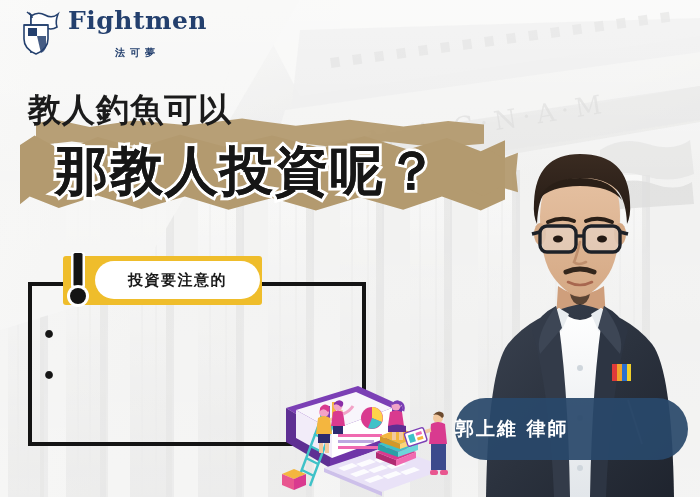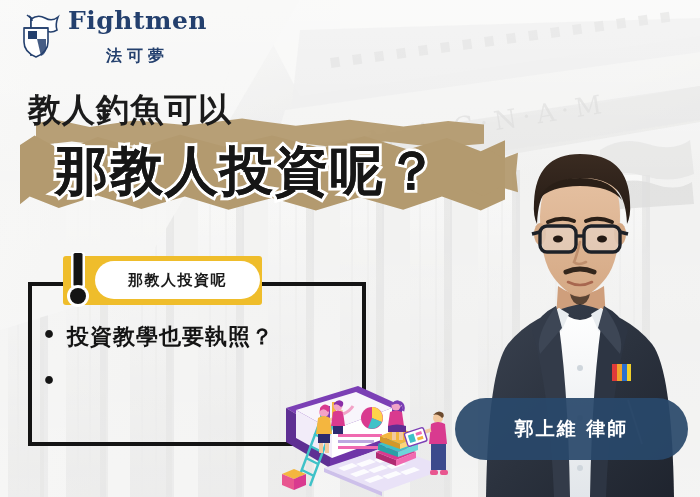--- a/index.html
+++ b/index.html
@@ -16,21 +16,21 @@
   .bg-base{position:absolute;inset:0;background:linear-gradient(180deg,#f4f4f3 0%,#ebebea 45%,#e3e3e2 100%);}
   .bg-sky{position:absolute;left:0;top:0;width:340px;height:497px;background:linear-gradient(105deg,#f7f7f6 0%,#f2f2f1 60%,#ededec 100%);}
   .bg-photo{position:absolute;inset:0;opacity:.85;}
   .bg-vignette{position:absolute;inset:0;background:linear-gradient(180deg,rgba(255,255,255,.35) 0%,rgba(255,255,255,.05) 35%,rgba(255,255,255,.25) 100%);}
 
   
   .logo{position:absolute;left:18px;top:8px;display:flex;align-items:center;gap:6px;}
   .logo-mark{width:44px;height:48px;}
   .logo-text{display:flex;flex-direction:column;align-items:center;line-height:1;}
   .logo-word{font-family:"DejaVu Serif", serif;font-weight:bold;font-size:25px;color:#24406e;letter-spacing:.5px;}
-  .logo-cn{font-size:16px;color:#24406e;letter-spacing:5px;margin-top:15px;font-weight:bold;}
+  .logo-cn{font-size:10px;color:#24406e;letter-spacing:5px;margin-top:15px;font-weight:bold;}
 
   
   .band-top{
     position:absolute;left:36px;top:118px;width:448px;height:30px;
     background:#b39a6f;
     clip-path:polygon(0% 18%,4% 4%,12% 30%,22% 8%,34% 24%,46% 2%,58% 26%,70% 6%,82% 28%,92% 10%,100% 22%,100% 86%,90% 98%,78% 78%,66% 96%,54% 76%,42% 98%,30% 80%,18% 96%,8% 78%,0% 92%);
     opacity:.95;
   }
   .headline1{
     position:absolute;left:28px;top:88px;
@@ -96,21 +96,21 @@
     font-size:15px;font-weight:bold;color:#1a1a1a;letter-spacing:1.5px;
     font-family:"DejaVu Sans", sans-serif;
   }
   .excl{position:absolute;left:62px;top:252px;width:32px;height:56px;}
 
   
   .portrait{position:absolute;right:0;top:118px;width:240px;height:379px;overflow:hidden;}
   .name-pill{
     position:absolute;left:455px;top:398px;width:233px;height:62px;
     background:rgba(41,72,107,.93);border-radius:31px;
-    display:flex;flex-direction:column;align-items:center;justify-content:center;gap:2px;
+    display:flex;flex-direction:column;justify-content:center;gap:2px;
   }
   .name-pill .nm{font-size:19px;font-weight:bold;color:#fff;letter-spacing:2px;font-family:"DejaVu Sans", sans-serif;}
   .name-pill .firm{font-size:13px;font-weight:bold;color:#fff;letter-spacing:.5px;font-family:"DejaVu Sans", sans-serif;}
 
   
   .illo{position:absolute;left:280px;top:382px;width:180px;height:115px;}
 </style>
 </head>
 <body>
 
@@ -251,36 +251,35 @@
   <div class="band-main"></div>
   <div class="band-main-tail"></div>
   <div class="headline2">那教人投資呢？</div>
   <div class="headline2-fill">那教人投資呢？</div>
 
   <div class="infobox"></div>
 
   <div class="bullets">
     <div class="bullet">
       <span class="dot">•</span>
-      <span>投資教學也要執照？</span>
     </div>
     <div class="bullet">
       <span class="dot">•</span>
     </div>
   </div>
 
   <div class="badge-yellow"></div>
   <svg class="excl" viewBox="0 0 32 56">
     <rect x="9" y="0" width="14" height="36" rx="2" fill="#ffffff"></rect>
     <rect x="11.5" y="1" width="9" height="33" rx="1.5" fill="#141414"></rect>
     <circle cx="16" cy="44" r="11" fill="#ffffff"></circle>
     <circle cx="16" cy="44" r="8" fill="#141414"></circle>
   </svg>
   <div class="badge-white">
-    <span>那教人投資呢</span>
+    <span>投資要注意的</span>
   </div>
 
   <svg class="illo" viewBox="0 0 180 115">
 
     <g>
       <polygon points="6,26 78,4 122,24 50,52" fill="#7b3fb5"></polygon>
       <polygon points="6,26 50,52 50,86 6,60" fill="#5e2f93"></polygon>
       <polygon points="50,52 122,24 122,58 50,86" fill="#6f35a8"></polygon>
 
       <polygon points="16,28 76,10 112,26 52,48" fill="#ffffff" opacity=".95"></polygon>

